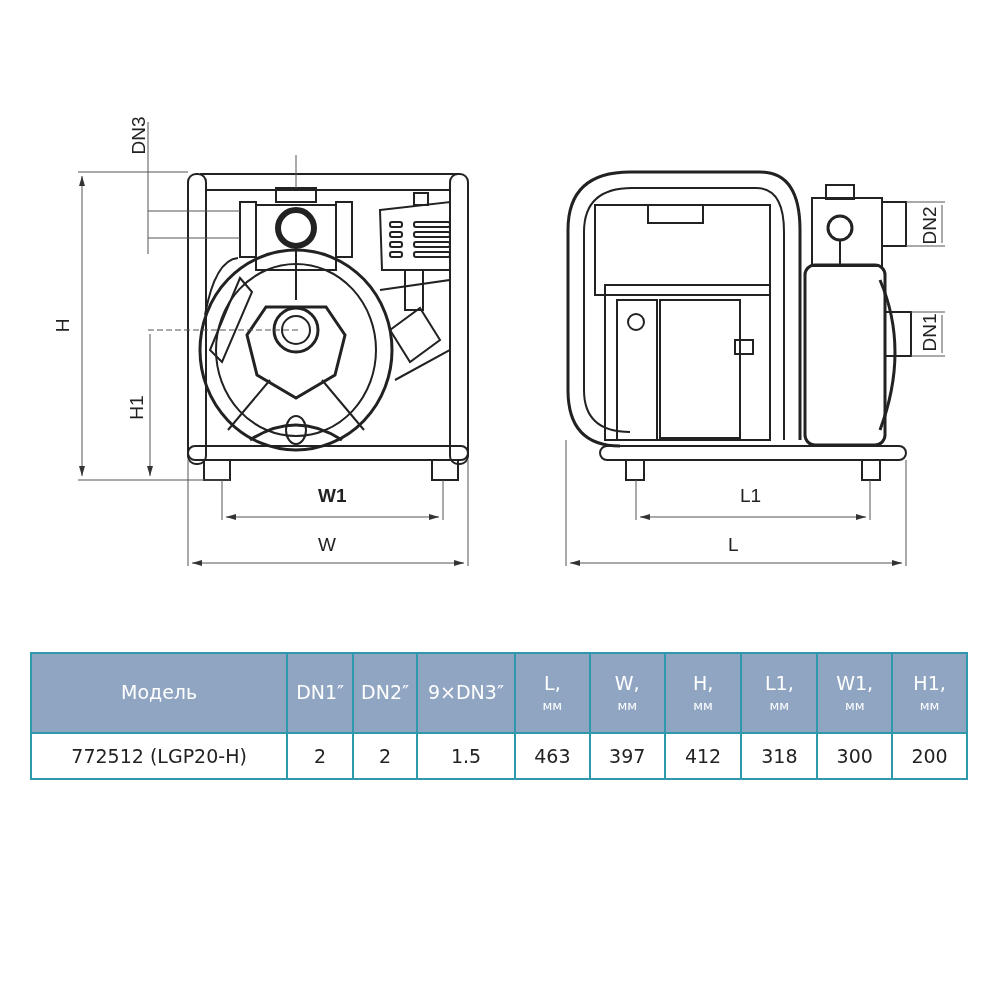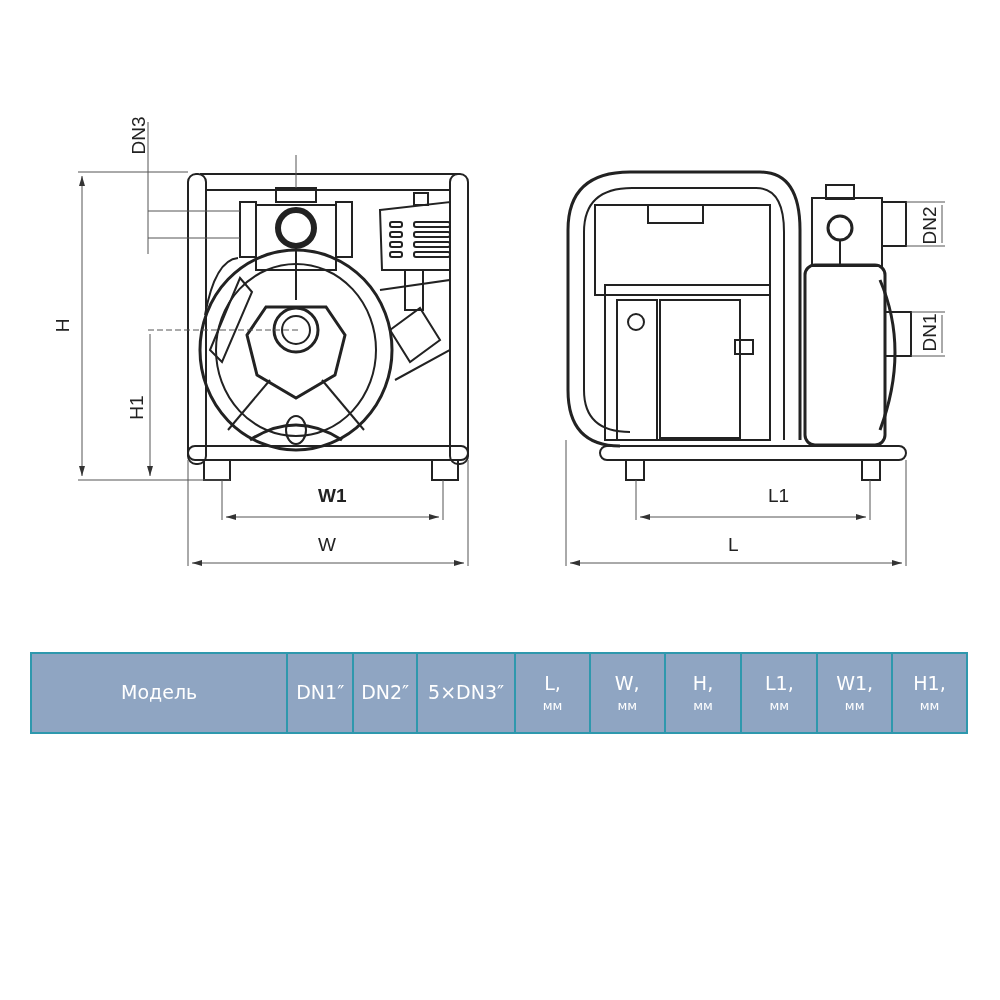--- a/index.html
+++ b/index.html
@@ -146,21 +146,21 @@
     </g>
   </svg>
 
   <span class="dimlabel vert" style="left:119px; top:126px;">DN3</span>
   <span class="dimlabel vert" style="left:56px; top:316px;">H</span>
   <span class="dimlabel vert" style="left:124px; top:398px;">H1</span>
   <span class="dimlabel" style="left:318px; top:486px;font-weight:bold;">W1</span>
   <span class="dimlabel" style="left:318px; top:535px;">W</span>
   <span class="dimlabel vert" style="left:910px; top:216px;">DN2</span>
   <span class="dimlabel vert" style="left:910px; top:323px;">DN1</span>
-  <span class="dimlabel" style="left:768px; top:486px;">L1</span>
+  <span class="dimlabel" style="left:740px; top:486px;">L1</span>
   <span class="dimlabel" style="left:728px; top:535px;">L</span>
 </div>
 
 <table class="spec">
   <colgroup>
     <col style="width:257px">
       <col style="width:66px">
       <col style="width:64px">
       <col style="width:98px">
     <col style="width:75px">
@@ -168,24 +168,36 @@
       <col style="width:77px">
       <col style="width:76px">
     <col style="width:75px">
       <col style="width:75px">
   </colgroup>
   <thead>
     <tr>
       <th><span>Модель</span></th>
       <th><span>DN1″</span></th>
       <th><span>DN2″</span></th>
-      <th><span>5×DN3″</span></th>
+      <th><span>9×DN3″</span></th>
       <th><span>L,</span><span class="unit">мм</span></th>
       <th><span>W,</span><span class="unit">мм</span></th>
       <th><span>H,</span><span class="unit">мм</span></th>
       <th><span>L1,</span><span class="unit">мм</span></th>
       <th><span>W1,</span><span class="unit">мм</span></th>
       <th><span>H1,</span><span class="unit">мм</span></th>
     </tr>
   </thead>
   <tbody>
+    <tr>
+      <td>772512 (LGP20-H)</td>
+      <td>2</td>
+      <td>2</td>
+      <td>1.5</td>
+      <td>463</td>
+      <td>397</td>
+      <td>412</td>
+      <td>318</td>
+      <td>300</td>
+      <td>200</td>
+    </tr>
   </tbody>
 </table>
 
 </body></html>

